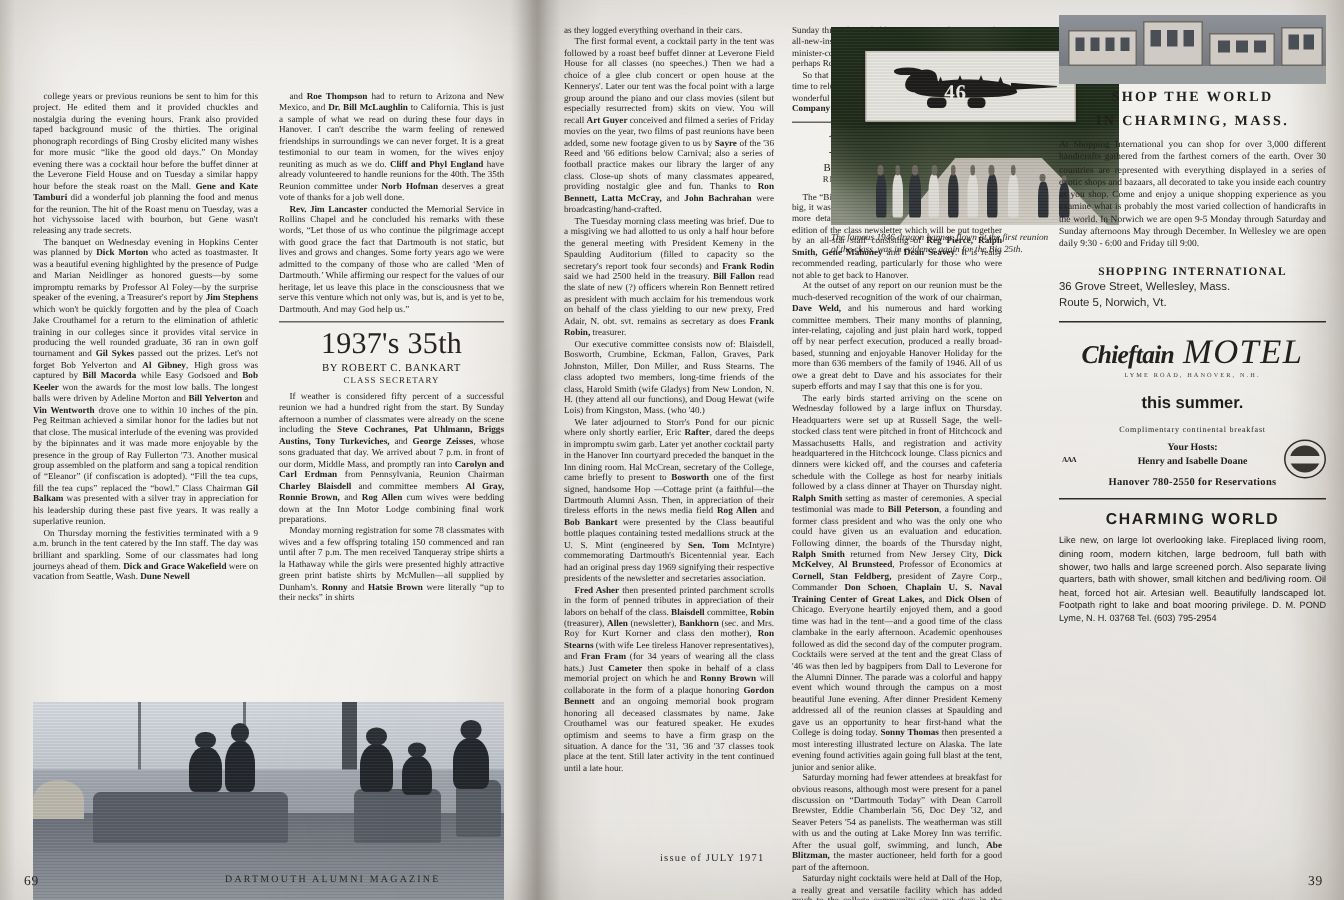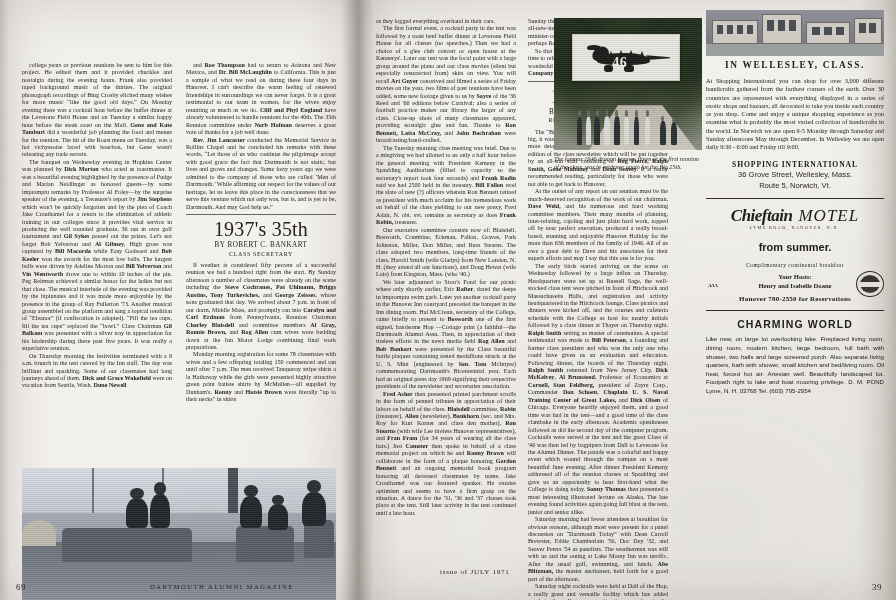--- a/index.html
+++ b/index.html
@@ -126,37 +126,37 @@
     text-align:center;font-weight:bold;font-size:9.4px;letter-spacing:1.6px;
     line-height:14px;margin:2px 0;
   }
   .ad-body{
     font-size:6.3px;line-height:8.3px;text-align:justify;hyphens:auto;margin-top:5px;
   }
   .ad-name{
     text-align:center;font-weight:bold;font-size:7.6px;letter-spacing:.9px;margin-top:8px;
   }
   .ad-addr{
-    text-align:center;font-size:7.6px;line-height:11px;
+    font-size:7.6px;line-height:11px;
     font-family:"Liberation Sans", sans-serif;color:#2a2724;
   }
   #ad-photo{height:46px;background:linear-gradient(#8e9298,#6e7278);position:relative;overflow:hidden;}
   .bldg{position:absolute;bottom:26%;background:#cfcbc4;border:1px solid #6d6a64;}
   .bldg .w{position:absolute;background:#4a4f56;}
   #ad-photo .ground{position:absolute;left:0;right:0;bottom:0;height:26%;background:#9a9e9f;}
 
   .motel-logo{
     text-align:center;margin:6px 0 2px;
     font-family:"Liberation Serif", serif;
   }
   .motel-logo .script{
     font-style:italic;font-size:17px;font-weight:bold;letter-spacing:-.5px;
   }
   .motel-logo .word{
-    font-style:italic;font-size:17px;letter-spacing:1px;margin-left:6px;
+    font-style:italic;font-size:23px;letter-spacing:1px;margin-left:6px;
   }
   .motel-sub{
     text-align:center;font-size:4.2px;letter-spacing:1.4px;
     text-transform:uppercase;margin-top:-3px;color:#3a3732;
   }
   .motel-tag{
     text-align:center;font-family:"Liberation Sans", sans-serif;
     font-weight:bold;font-size:11px;line-height:17px;margin:9px 0 6px;color:#1f1d1b;
   }
   .motel-small{text-align:center;font-size:5.4px;letter-spacing:.5px;margin:4px 0;}
@@ -264,21 +264,21 @@
       <div class="by">By William W. Graulty</div>
       <div class="secy">RETIRING CLASS SECRETARY</div>
 
       <p>The “Big One in '71” is now history—it certainly was big, it was meaningful and it was memorable. A full and more detailed report will be forthcoming in the next edition of the class newsletter which will be put together by an all-star staff consisting of <b>Reg Pierce, Ralph Smith, Gene Mahoney</b> and <b>Dean Seavey</b>. It is really recommended reading, particularly for those who were not able to get back to Hanover.</p>
       <p>At the outset of any report on our reunion must be the much-deserved recognition of the work of our chairman, <b>Dave Weld,</b> and his numerous and hard working committee members. Their many months of planning, inter-relating, cajoling and just plain hard work, topped off by near perfect execution, produced a really broad-based, stunning and enjoyable Hanover Holiday for the more than 636 members of the family of 1946. All of us owe a great debt to Dave and his associates for their superb efforts and may I say that this one is for you.</p>
       <p>The early birds started arriving on the scene on Wednesday followed by a large influx on Thursday. Headquarters were set up at Russell Sage, the well-stocked class tent were pitched in front of Hitchcock and Massachusetts Halls, and registration and activity headquartered in the Hitchcock lounge. Class picnics and dinners were kicked off, and the courses and cafeteria schedule with the College as host for nearby initials followed by a class dinner at Thayer on Thursday night. <b>Ralph Smith</b> setting as master of ceremonies. A special testimonial was made to <b>Bill Peterson</b>, a founding and former class president and who was the only one who could have given us an evaluation and education. Following dinner, the boards of the Thursday night, <b>Ralph Smith</b> returned from New Jersey City, <b>Dick McKelvey</b>, <b>Al Brunsteed</b>, Professor of Economics at <b>Cornell, Stan Feldberg,</b> president of Zayre Corp., Commander <b>Don Schoen</b>, <b>Chaplain U. S. Naval Training Center of Great Lakes,</b> and <b>Dick Olsen</b> of Chicago. Everyone heartily enjoyed them, and a good time was had in the tent—and a good time of the class clambake in the early afternoon. Academic openhouses followed as did the second day of the computer program. Cocktails were served at the tent and the great Class of '46 was then led by bagpipers from Dall to Leverone for the Alumni Dinner. The parade was a colorful and happy event which wound through the campus on a most beautiful June evening. After dinner President Kemeny addressed all of the reunion classes at Spaulding and gave us an opportunity to hear first-hand what the College is doing today. <b>Sonny Thomas</b> then presented a most interesting illustrated lecture on Alaska. The late evening found activities again going full blast at the tent, junior and senior alike.</p>
       <p>Saturday morning had fewer attendees at breakfast for obvious reasons, although most were present for a panel discussion on “Dartmouth Today” with Dean Carroll Brewster, Eddie Chamberlain '56, Doc Dey '32, and Seaver Peters '54 as panelists. The weatherman was still with us and the outing at Lake Morey Inn was terrific. After the usual golf, swimming, and lunch, <b>Abe Blitzman,</b> the master auctioneer, held forth for a good part of the afternoon.</p>
       <p>Saturday night cocktails were held at Dall of the Hop, a really great and versatile facility which has added much to the college community since our days in the early 1940's. The class banquet was held in Alumni Hall, with  as master of ceremonies, a job he did with characteristic taste, humor, and finesse. The Honorable Walter Peterson '47, Governor of New Hampshire, and President Kemeny were the speakers at this most enjoyable and significant occasion. Taking nothing away from the eloquent remarks of President Kemeny, our good friend Walt Peterson gave the class a most warming and meaningful talk about the College and the special values of a Dartmouth education. The evening continued with after-dinner cordials, awarding of golf and tennis prizes and dancing at Alumni Hall to Glenn Miller-type music. The early hours of Sunday found most of the class once again back at the tent for one last memorable session. Sunday morning, following brunch at the Hop, a memorial service was held at the Rocky Mountain services. The college was then honoring our departed classmates. While most of us headed home, happy but weary, a few hearty souls migrated to Elsa for a farewell party at  and  newly acquired Inn. At the class banquet, the College</p>
     </div>
 
-    <div class="photo" id="ph-dragon" style="left:196px;top:18px;width:148px;height:132px;">
+    <div class="photo" id="ph-dragon" style="left:196px;top:18px;width:148px;height:132px;padding-left:44px;">
       <div class="trees"></div>
       <div class="path"></div>
       <div class="banner">
         <div class="dino">
           <div class="neck"></div>
           <div class="head"></div>
           <div class="body"></div>
           <div class="tail"></div>
           <div class="leg l1"></div>
           <div class="leg l2"></div>
@@ -326,39 +326,40 @@
             <div class="w" style="left:17px;top:4px;width:8px;height:8px;"></div>
             <div class="w" style="left:29px;top:4px;width:8px;height:8px;"></div>
           </div>
           <div class="bldg" style="left:148px;width:26px;height:24px;">
             <div class="w" style="left:4px;top:4px;width:7px;height:10px;"></div>
             <div class="w" style="left:14px;top:4px;width:7px;height:10px;"></div>
           </div>
           <div class="ground"></div>
         </div>
 
-        <div class="ad-h">IN WELLESLEY, CLASS.</div>
+        <div class="ad-h">SHOP THE WORLD</div>
+        <div class="ad-h">IN CHARMING, MASS.</div>
 
         <div class="ad-body">At Shopping International you can shop for over 3,000 different handicrafts gathered from the farthest corners of the earth. Over 30 countries are represented with everything displayed in a series of exotic shops and bazaars, all decorated to take you inside each country as you shop. Come and enjoy a unique shopping experience as you examine what is probably the most varied collection of handicrafts in the world. In Norwich we are open 9-5 Monday through Saturday and Sunday afternoons May through December. In Wellesley we are open daily 9:30 - 6:00 and Friday till 9:00.</div>
 
         <div class="ad-name">SHOPPING INTERNATIONAL</div>
         <div class="ad-addr">36 Grove Street, Wellesley, Mass.</div>
         <div class="ad-addr">Route 5, Norwich, Vt.</div>
       </div>
 
       <div class="adrule"></div>
 
       <div class="adbox">
         <div class="motel-logo">
           <span class="script">Chieftain</span><span class="word">MOTEL</span>
         </div>
         <div class="motel-sub">LYME ROAD, HANOVER, N.H.</div>
 
         <div class="motel-tag">
-          <div>from summer.</div>
+          <div>this summer.</div>
         </div>
 
         <div class="motel-small">Complimentary continental breakfast</div>
 
         <div class="hosts">
           <span class="aaa">AAA</span>
           <div>Your Hosts:</div>
           <div>Henry and Isabelle Doane</div>
           <span class="seal">
             <span class="inner"></span>

